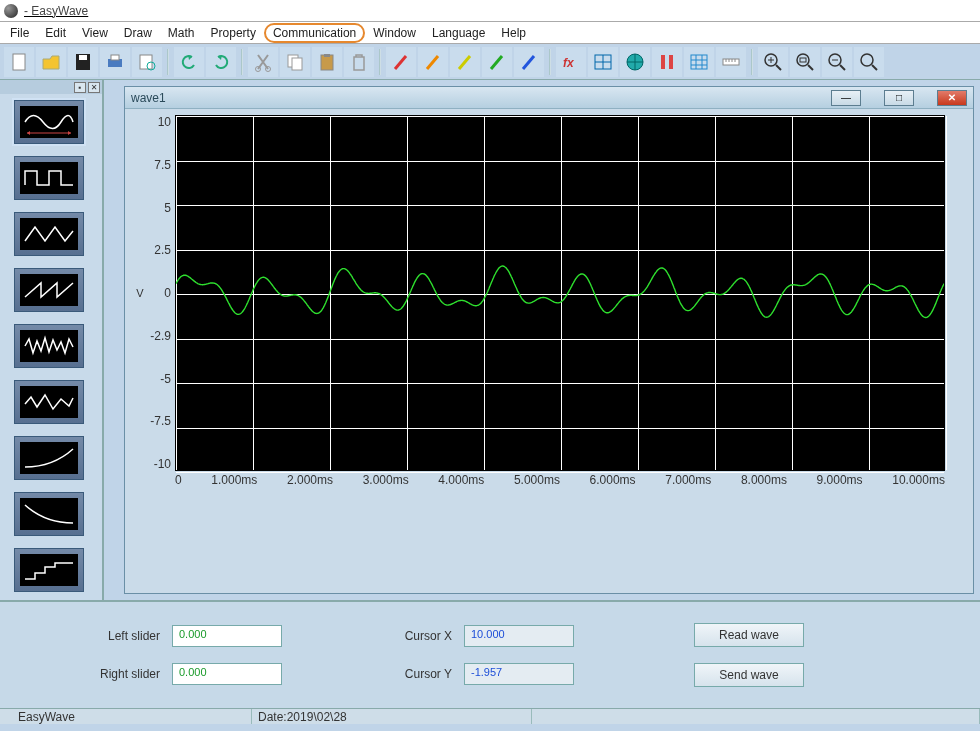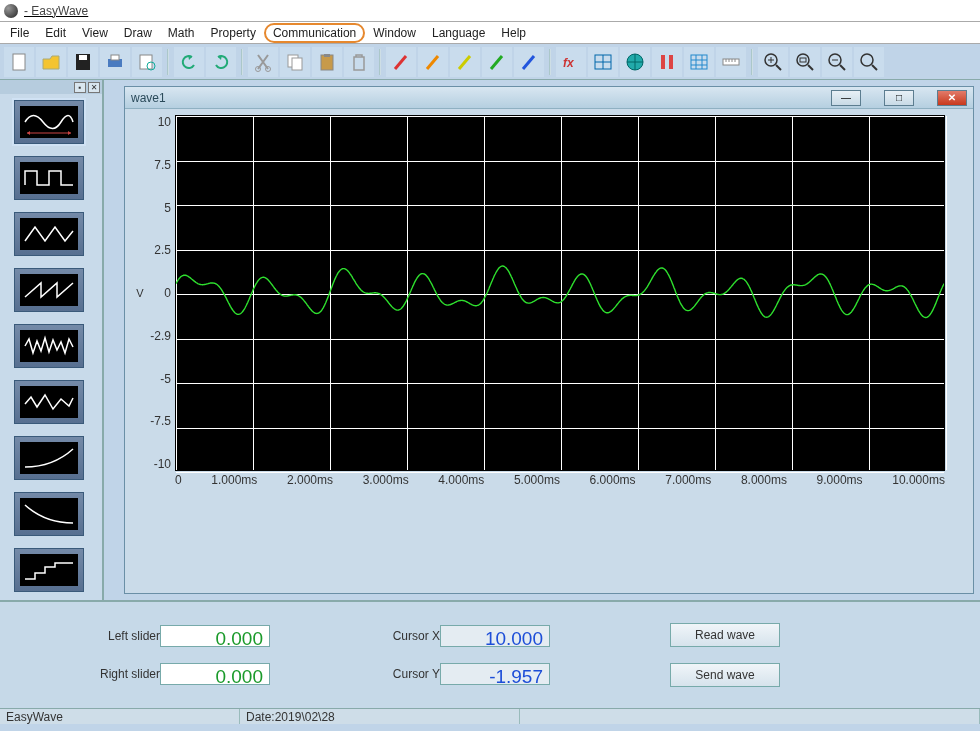--- a/index.html
+++ b/index.html
@@ -50,29 +50,29 @@
 .plot .hgrid, .plot .vgrid { position: absolute; background: #fff; }
 .plot .hgrid { height: 1px; width: 100%; left: 0; }
 .plot .vgrid { width: 1px; height: 100%; top: 0; }
 .plot svg.wave { position: absolute; top: 0; left: 0; width: 100%; height: 100%; }
 .xlabels { margin-left: 42px; width: 770px; display: flex; justify-content: space-between; color: #333; font-size: 11px; padding-top: 2px; }
 .sample-label { margin-left: 42px; color: #333; font-size: 11px; margin-top: 6px; }
 
 
 .bottom-panel { height: 108px; background: #c6d9e8; border-top: 2px solid #8aa; padding: 14px 20px; display: flex; align-items: center; }
 .bgroup { display: flex; flex-direction: column; gap: 16px; }
-.brow { display: flex; align-items: center; }
+.brow { display: flex; align-items: center; gap: 12px; }
 .blabel { width: 80px; text-align: right; color: #333; }
 .blabel.r2 { width: 60px; }
-.binput { width: 110px; height: 22px; border: 1px solid #7aa; background: #fff; padding: 2px 6px; color: #1a9a2a; font-size: 19px; text-align: right; }
+.binput { width: 110px; height: 22px; border: 1px solid #7aa; background: #fff; padding: 2px 6px; color: #1a9a2a; font-size: 11px; }
 .binput.dark { color: #1d4ed8; background: #e4ecf2; }
 .bbtn { width: 110px; height: 24px; border: 1px solid #7aa; background: linear-gradient(#f0f5f9,#d6e3ec); text-align: center; line-height: 22px; color: #333; cursor: default; }
 
 
-.statusbar { height: 16px; background: #cedde8; border-top: 1px solid #8aa; display: flex; align-items: stretch; font-size: 11px; color: #333; }
+.statusbar { height: 16px; background: #cedde8; border-top: 1px solid #8aa; display: flex; align-items: stretch; font-size: 11px; color: #333; padding-left: 12px; }
 .statusbar .cell { border-right: 1px solid #9bb; padding: 2px 6px; display: flex; align-items: center; }
 .statusbar .c1 { width: 240px; }
 .statusbar .c2 { width: 310px; }
 .statusbar .c3 { width: 280px; }
 .statusbar .c4 { flex: 1; }
 </style>
 </head>
 <body>
 
 <div class="titlebar">

